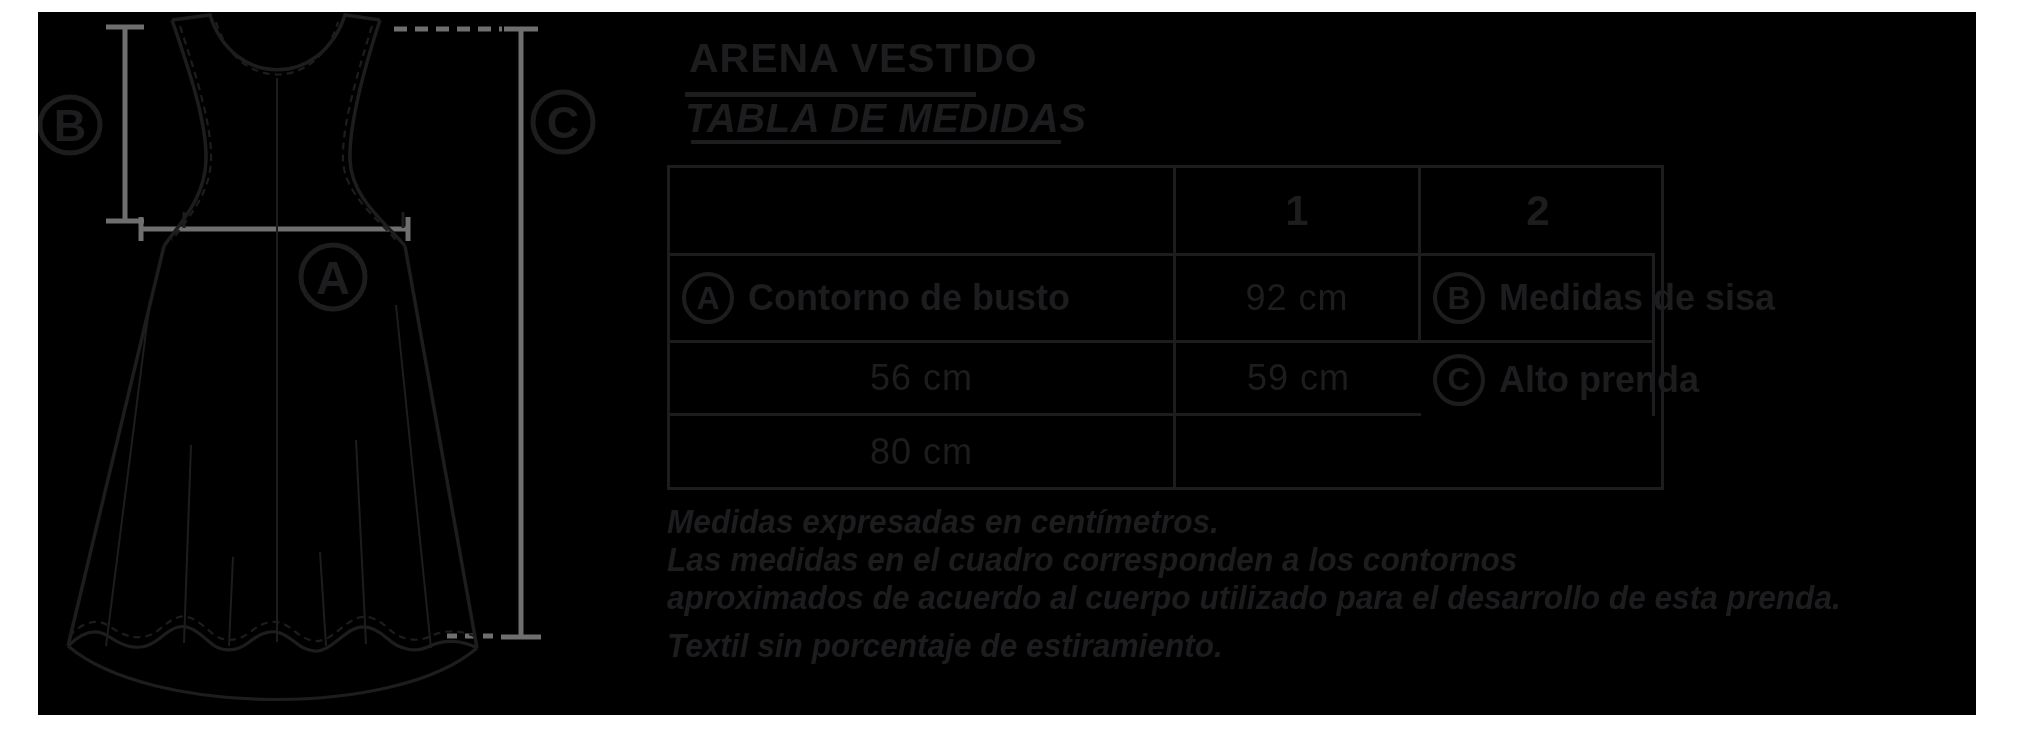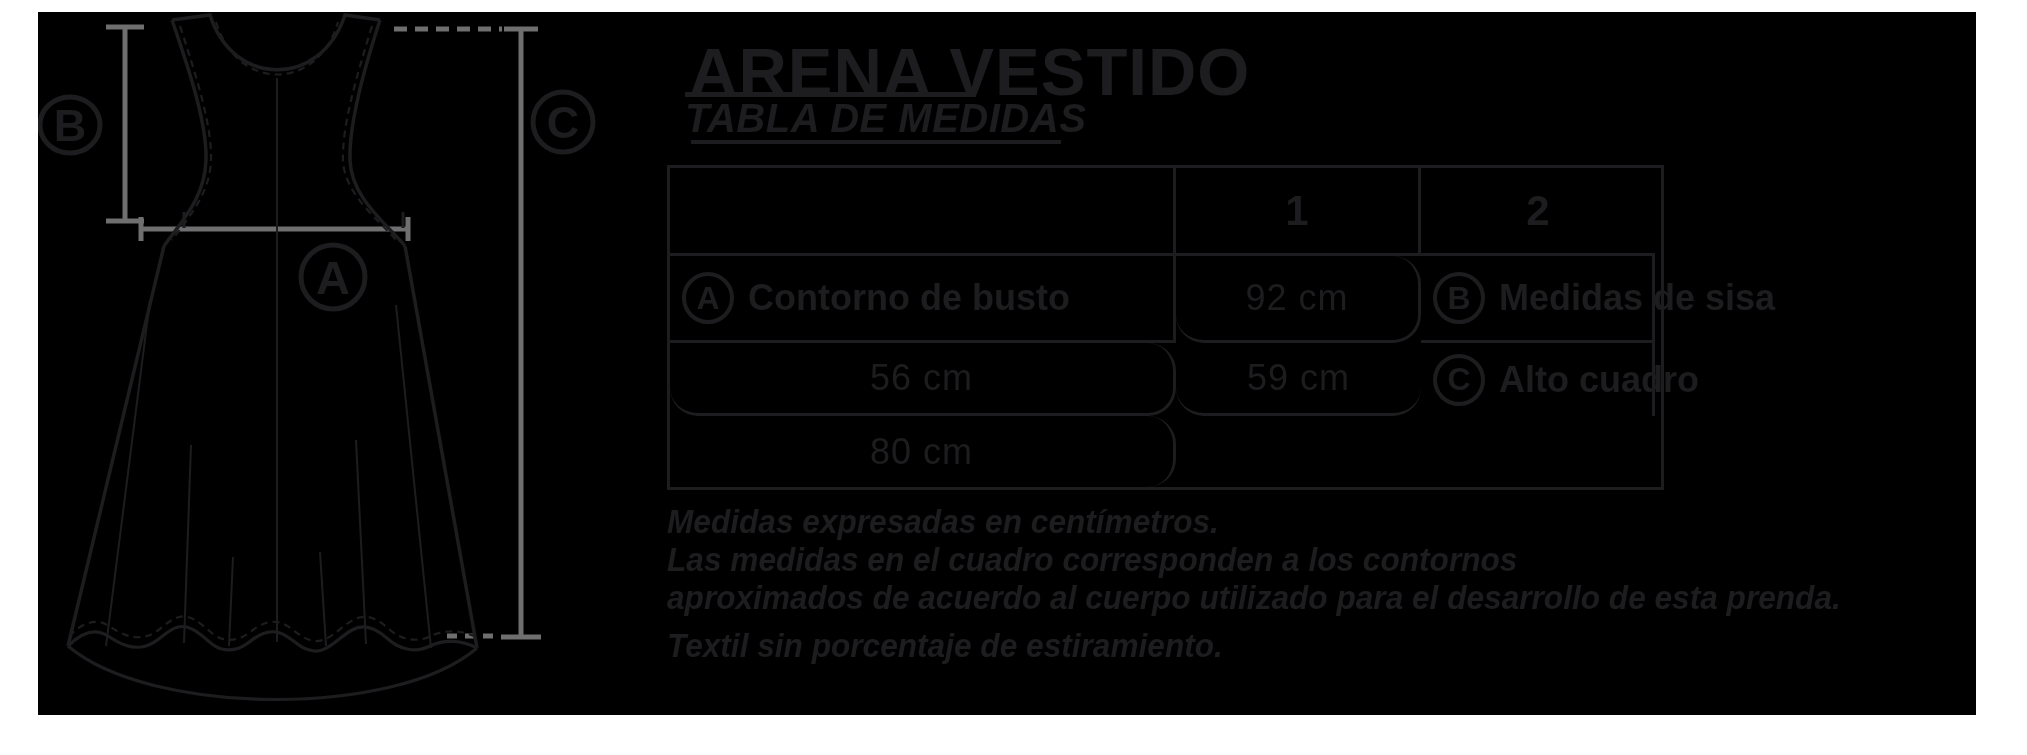--- a/index.html
+++ b/index.html
@@ -1,33 +1,33 @@
 <!DOCTYPE html>
 <html><head>
 <meta charset="utf-8">
 <style>
   html,body{margin:0;padding:0;}
   body{font-family:"Liberation Sans",sans-serif;}
   #stage{position:relative;width:2027px;height:755px;background:#ffffff;overflow:hidden;}
   #panel{position:absolute;left:38px;top:12px;width:1938px;height:703px;background:#000000;overflow:hidden;}
   .abs{position:absolute;}
   
-  .title{left:651px;top:26px;font-size:67px;font-weight:bold;color:#1d1d1f;letter-spacing:1px;white-space:nowrap;line-height:1;}
+  .title{left:651px;top:26px;font-size:41px;font-weight:bold;color:#1d1d1f;letter-spacing:1px;white-space:nowrap;line-height:1;}
   .title-underline{left:647px;top:80px;width:291px;height:5px;background:#1d1d1f;}
   .subtitle{left:647px;top:86px;font-size:40px;font-weight:bold;font-style:italic;color:#1d1d1f;white-space:nowrap;line-height:1;letter-spacing:0.5px;}
   .subtitle-underline{left:653px;top:128px;width:370px;height:4px;background:#1d1d1f;}
   
   .sizes-table{left:629px;top:153px;width:991px;border:3px solid #1d1d1f;display:grid;
     grid-template-columns:506px 245px 234px;grid-template-rows:88px 87px 73px 71px;color:#1d1d1f;}
   .cell{border-right:3px solid #1d1d1f;border-bottom:3px solid #1d1d1f;display:flex;align-items:center;box-sizing:border-box;}
   .cell.last-col{border-right:none;}
   .cell.last-row{border-bottom:none;}
   .c-head{justify-content:center;font-weight:bold;font-size:42px;}
   .c-label{padding-left:12px;font-weight:bold;font-size:36px;letter-spacing:0;white-space:nowrap;}
-  .c-val{justify-content:center;font-size:36px;font-weight:400;letter-spacing:1px;white-space:nowrap;border-radius:28px;}
+  .c-val{justify-content:center;font-size:36px;font-weight:400;letter-spacing:1px;white-space:nowrap;}
   .badge{width:44px;height:44px;border:4px solid #1d1d1f;border-radius:50%;display:flex;align-items:center;
     justify-content:center;font-size:32px;font-weight:bold;margin-right:14px;flex:none;box-sizing:content-box;}
   
   .notes{left:629px;top:490px;color:#1d1d1f;font-size:34px;font-weight:bold;font-style:italic;
     line-height:38px;white-space:nowrap;transform:scaleX(0.93);transform-origin:left top;}
   .note-gap{margin-top:10px;}
   
   .dress-svg{left:0;top:0;}
   .ink-stroke{stroke:#1d1d1f;fill:none;}
   .dim-stroke{stroke:#6f6f6f;fill:none;}
@@ -124,21 +124,21 @@
 
       <div class="cell c-label">
         <span class="badge">B</span>
         <span>Medidas de sisa</span>
       </div>
       <div class="cell c-val">56 cm</div>
       <div class="cell c-val last-col">59 cm</div>
 
       <div class="cell c-label last-row">
         <span class="badge">C</span>
-        <span>Alto cuadro</span>
+        <span>Alto prenda</span>
       </div>
       <div class="cell c-val last-row">80 cm</div>
     </div>
 
     <div class="abs notes">
       <div>Medidas expresadas en centímetros.</div>
       <div>Las medidas en el cuadro corresponden a los contornos</div>
       <div>aproximados de acuerdo al cuerpo utilizado para el desarrollo de esta prenda.</div>
       <div class="note-gap">Textil sin porcentaje de estiramiento.</div>
     </div>

